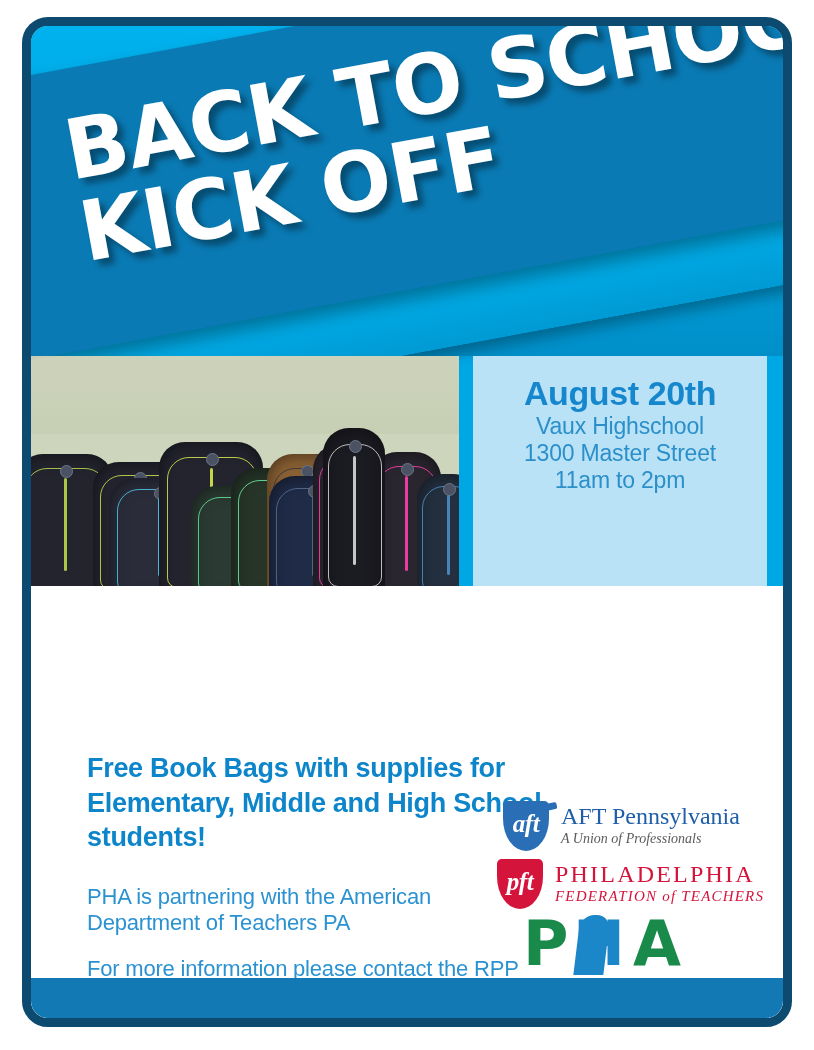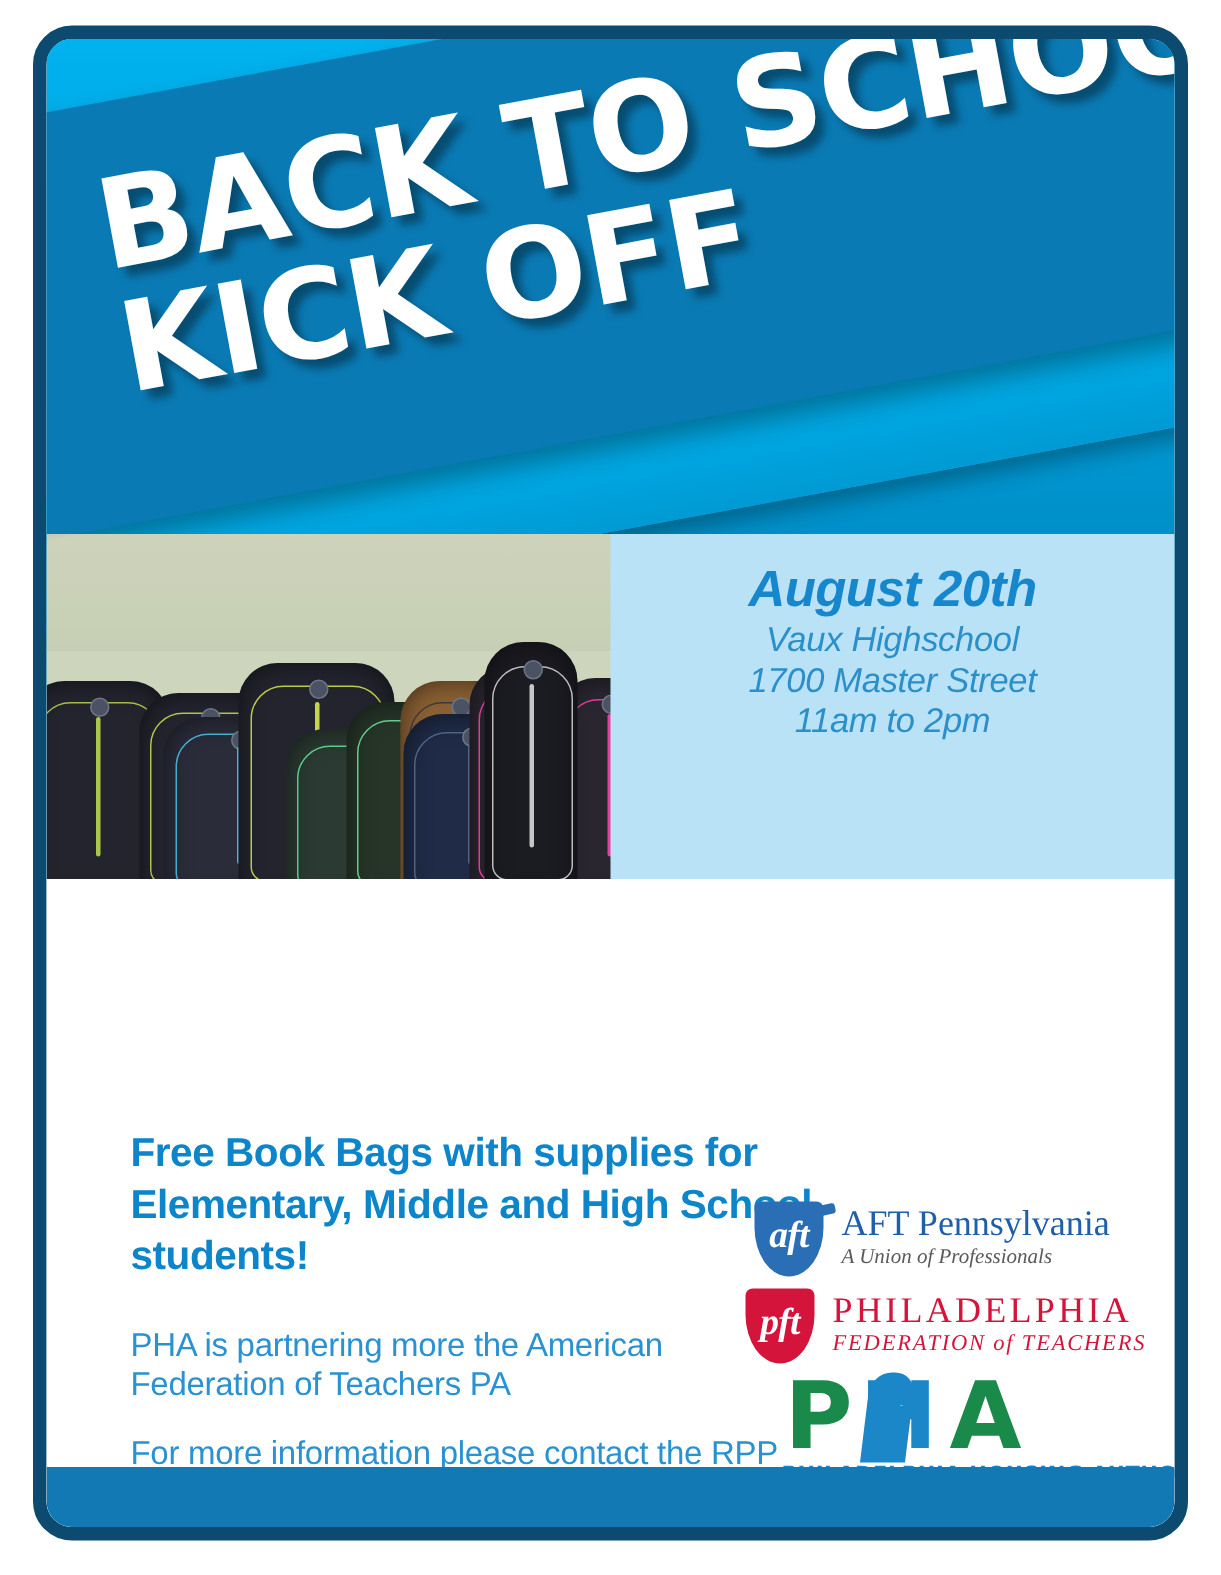--- a/index.html
+++ b/index.html
@@ -113,26 +113,25 @@
     position:absolute; left:-40px; top:-34px;
     width:560px; height:46px;
     background: linear-gradient(180deg,rgba(0,0,0,.45),rgba(0,0,0,0));
     transform: rotate(-10.5deg);
     transform-origin: 0 0;
   }
 
   
   .info-panel {
     position: absolute;
-    right: 0;
+    right: 16px;
     top: 330px;
-    width: 376px;
+    width: 294px;
     height: 230px;
     background: #b9e2f7;
-    font-style: italic;
   }
   .info-panel .date {
     margin: 18px 0 0 0;
     text-align: center;
     font-size: 34px;
     font-weight: bold;
     color: #1787cd;
     letter-spacing: -0.4px;
   }
   .info-panel .line {
@@ -432,31 +431,31 @@
             <b></b>
             <i></i>
           </div>
       </div>
       <div class="shade"></div>
     </div>
 
     <div class="info-panel">
       <div class="date">August 20th</div>
       <div class="line">Vaux Highschool</div>
-      <div class="line">1700 Master Street</div>
+      <div class="line">1300 Master Street</div>
       <div class="line">11am to 2pm</div>
     </div>
   </div>
 
   <div id="body">
 
 
     <div class="headline">Free Book Bags with supplies for Elementary, Middle and High School students!</div>
 
-    <div class="note n1">PHA is partnering more the American Federation of Teachers PA</div>
+    <div class="note n1">PHA is partnering with the American Department of Teachers PA</div>
 
     <div class="note n2">
       <span>For more information please contact the RPP Department at </span><span class="phone">(215) 684-5300</span>
     </div>
 
     <div id="logos">
 
       <div class="logo-row logo-pft">
         <div class="shield red">
           <span>pft</span>

